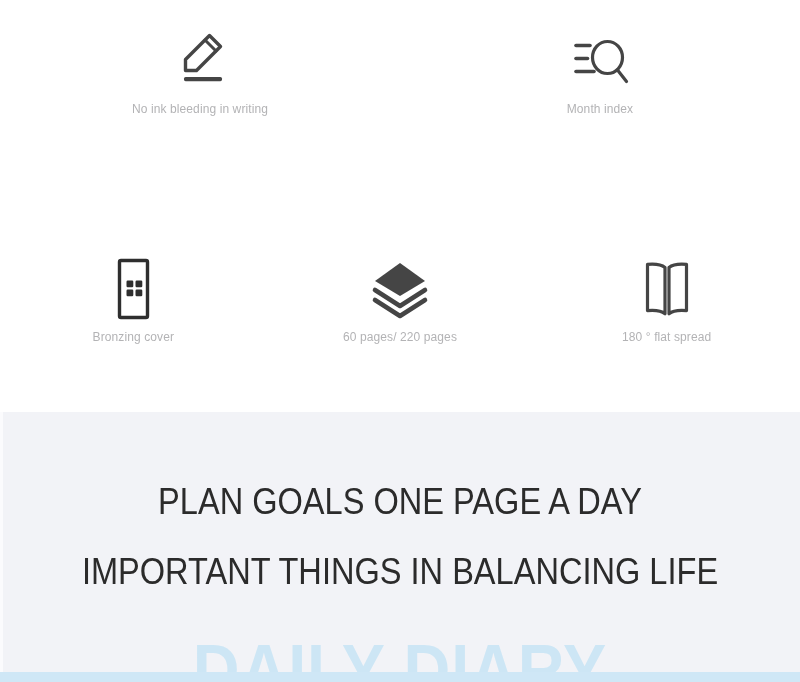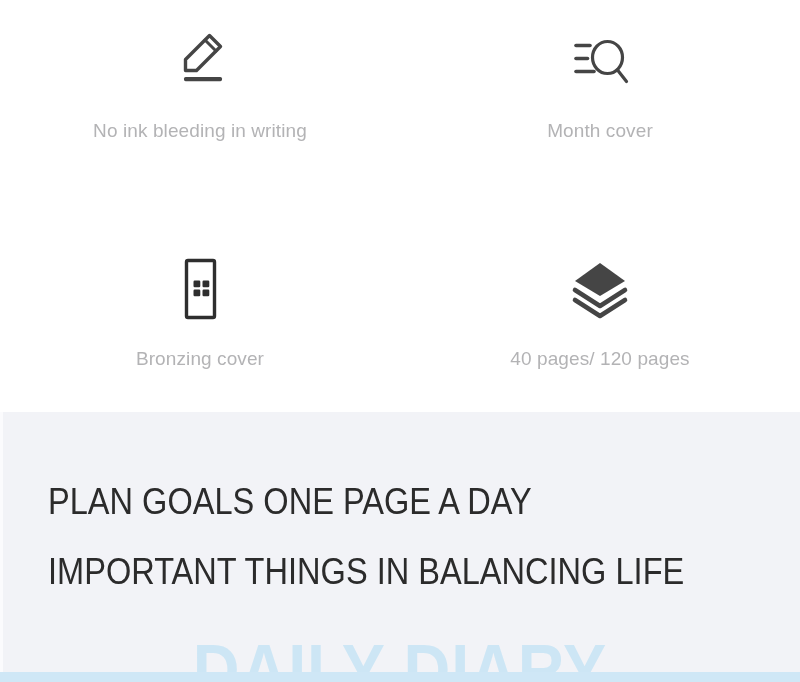--- a/index.html
+++ b/index.html
@@ -52,22 +52,22 @@
 
   .feature-icon {
     height: 74px;
     display: flex;
     align-items: center;
     justify-content: center;
   }
   .feature-icon svg { display: block; }
 
   .feature-label {
-    margin-top: 22px;
-    font-size: 19px;
+    margin-top: 4px;
+    font-size: 12px;
     line-height: 1.2;
     color: #b3b3b5;
     letter-spacing: 0.1px;
     white-space: nowrap;
     font-family: "Liberation Sans", sans-serif;
   }
 
   
   .hero-panel {
     position: absolute;
@@ -85,21 +85,21 @@
     width: 3px;
     height: 270px;
     background: #fbfbfd;
   }
 
   .hero-headings {
     position: absolute;
     left: 0;
     top: 68px;
     width: 800px;
-    text-align: left;
+    text-align: center;
   }
 
   .hero-line {
     color: #2b2b2b;
     font-family: "Liberation Sans Narrow", "Liberation Sans", sans-serif;
     font-weight: 400;
     white-space: nowrap;
     transform-origin: center center;
   }
   .hero-line-1 {
@@ -164,21 +164,21 @@
       <div class="feature-cell">
         <div class="feature-icon">
           <svg width="74" height="74" viewBox="0 0 74 74" fill="none" xmlns="http://www.w3.org/2000/svg">
             <path d="M13 21.5 H27" stroke="#454545" stroke-width="3.6" stroke-linecap="round"></path>
             <path d="M13 34.5 H24.5" stroke="#454545" stroke-width="3.6" stroke-linecap="round"></path>
             <path d="M13 47.5 H31" stroke="#454545" stroke-width="3.6" stroke-linecap="round"></path>
             <ellipse cx="44.5" cy="33.5" rx="15" ry="16" stroke="#454545" stroke-width="3.2"></ellipse>
             <path d="M54.5 46 L63.5 57.5" stroke="#454545" stroke-width="3.2" stroke-linecap="round"></path>
           </svg>
         </div>
-        <div class="feature-label">Month cover</div>
+        <div class="feature-label">Month index</div>
       </div>
 
 
     </div>
 
     <div class="feature-row row-2">
 
       <div class="feature-cell">
         <div class="feature-icon">
           <svg width="74" height="74" viewBox="0 0 74 74" fill="none" xmlns="http://www.w3.org/2000/svg">
@@ -193,23 +193,32 @@
       </div>
 
       <div class="feature-cell">
         <div class="feature-icon">
           <svg width="74" height="74" viewBox="0 0 74 74" fill="none" xmlns="http://www.w3.org/2000/svg">
             <path d="M37 11 L62 29 L37 44 L12 29 Z" fill="#454545"></path>
             <path d="M12 38 L37 54 L62 38" stroke="#454545" stroke-width="4.6" stroke-linejoin="round" stroke-linecap="round" fill="none"></path>
             <path d="M12 48 L37 64 L62 48" stroke="#454545" stroke-width="4.6" stroke-linejoin="round" stroke-linecap="round" fill="none"></path>
           </svg>
         </div>
-        <div class="feature-label">40 pages/ 120 pages</div>
-      </div>
-
+        <div class="feature-label">60 pages/ 220 pages</div>
+      </div>
+
+      <div class="feature-cell">
+        <div class="feature-icon">
+          <svg width="74" height="74" viewBox="0 0 74 74" fill="none" xmlns="http://www.w3.org/2000/svg">
+            <path d="M35 15.5 C31 12.2 24.5 11.8 17.5 12.4 L17.5 58.6 C24.5 58 31 58.4 35 61.7 Z" stroke="#454545" stroke-width="3.2" stroke-linejoin="round" fill="none"></path>
+            <path d="M39 15.5 C43 12.2 49.5 11.8 56.5 12.4 L56.5 58.6 C49.5 58 43 58.4 39 61.7 Z" stroke="#454545" stroke-width="3.2" stroke-linejoin="round" fill="none"></path>
+          </svg>
+        </div>
+        <div class="feature-label">180 ° flat spread</div>
+      </div>
 
     </div>
 
   </div>
 
   <div class="hero-panel">
     <div class="hero-edge-left"></div>
 
     <div class="hero-headings">
       <div class="hero-line hero-line-1">PLAN GOALS ONE PAGE A DAY</div>

